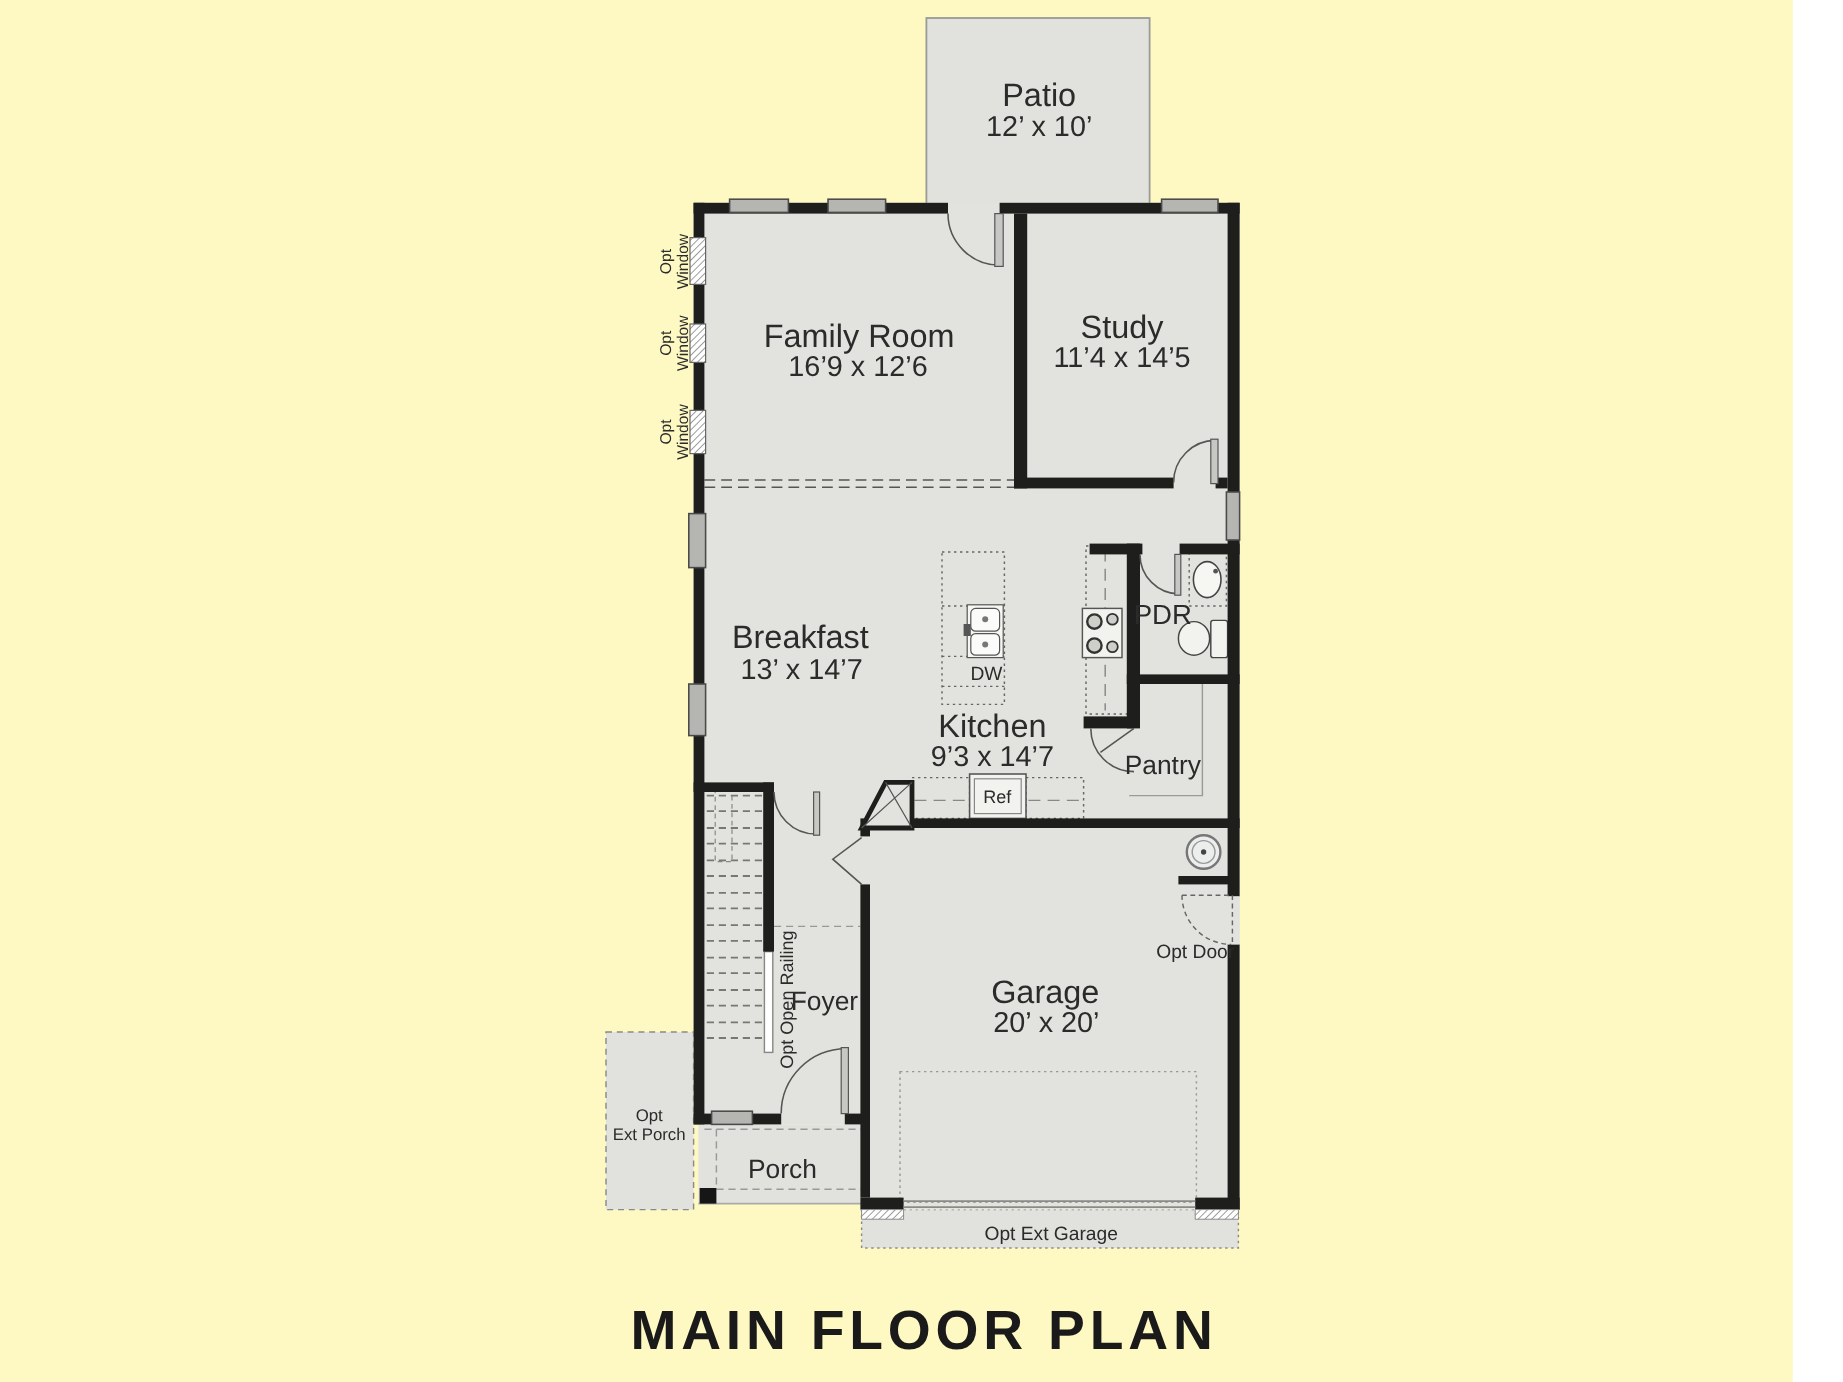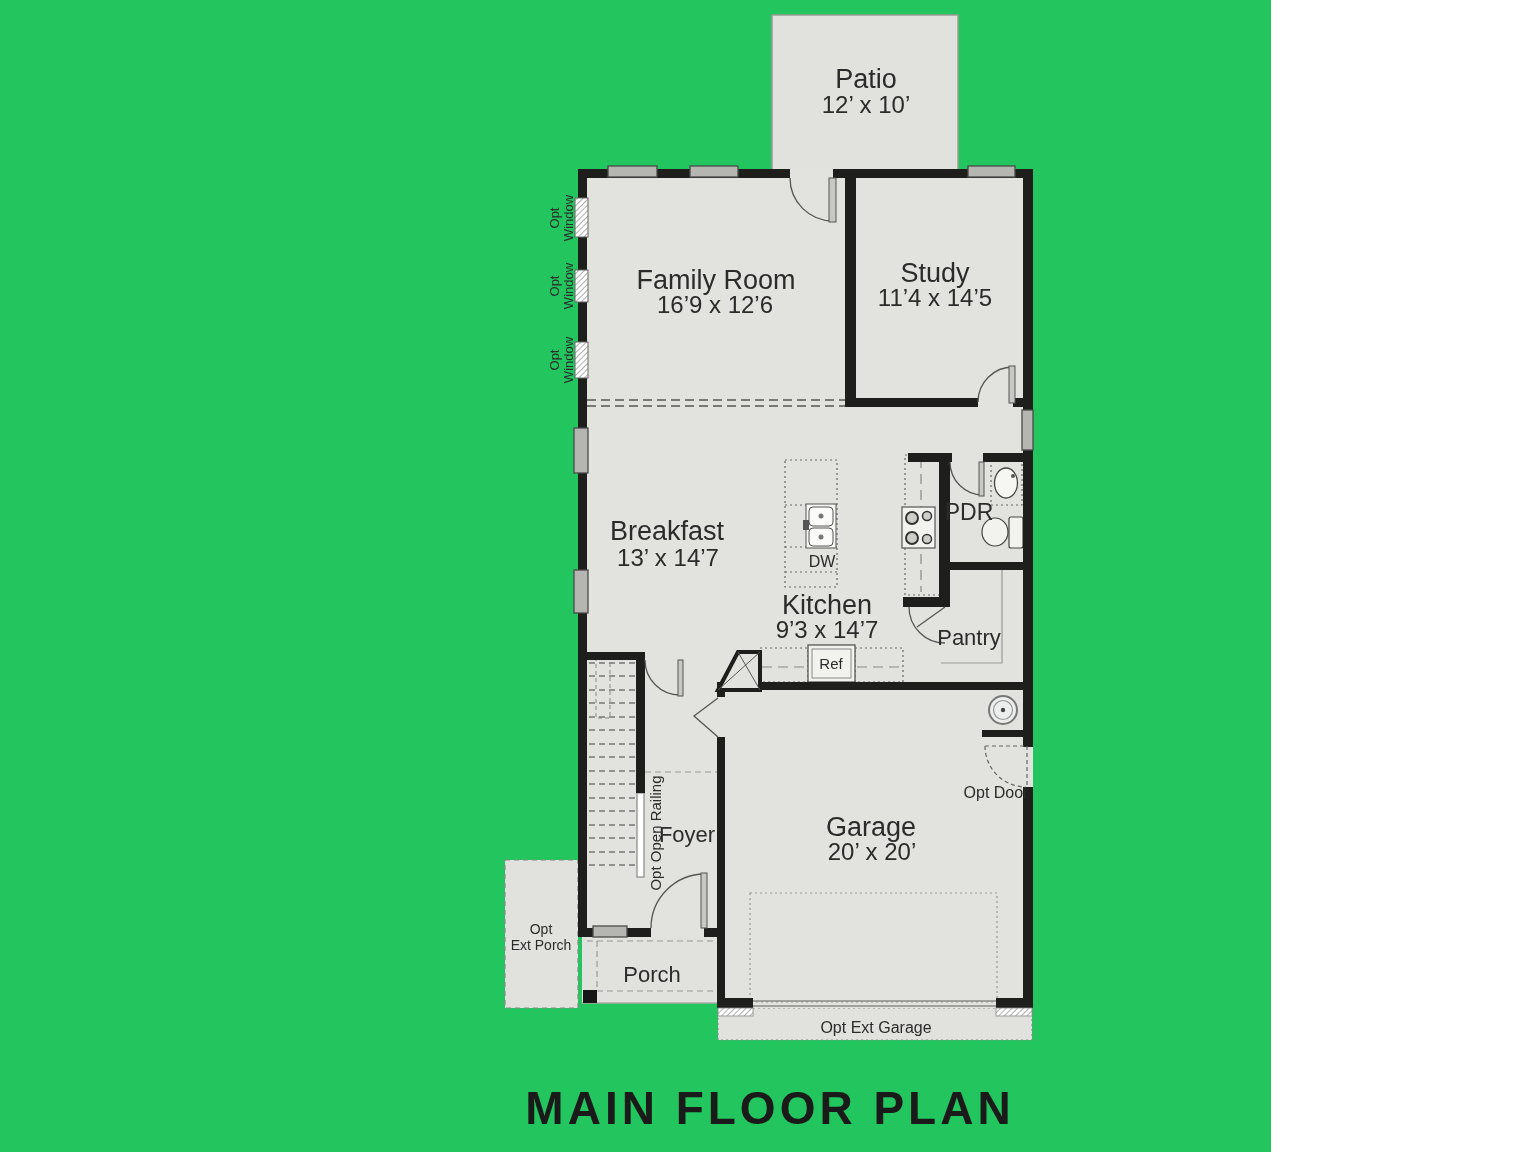--- a/index.html
+++ b/index.html
@@ -1,16 +1,16 @@
 <!DOCTYPE html>
 <html><head>
 <meta charset="utf-8">
 <style>
   html,body{margin:0;padding:0;background:#fff;}
-  .stage{width:1271px;height:1152px;background:#22c55e;position:relative;font-family:"Liberation Sans",sans-serif;}
+  .stage{width:1494px;height:1152px;background:#fef9c3;position:relative;font-family:"Liberation Sans",sans-serif;}
   svg{display:block;}
   text{fill:#2b2b2b;font-family:"Liberation Sans",sans-serif;}
   .room-name{font-size:27px;}
   .room-dims{font-size:24px;}
   .sub-name{font-size:22px;}
   .pdr-name{font-size:23px;}
   .tiny{font-size:16px;}
   .micro{font-size:15px;}
   .optwin{font-size:13px;}
   .optporch{font-size:14px;}

